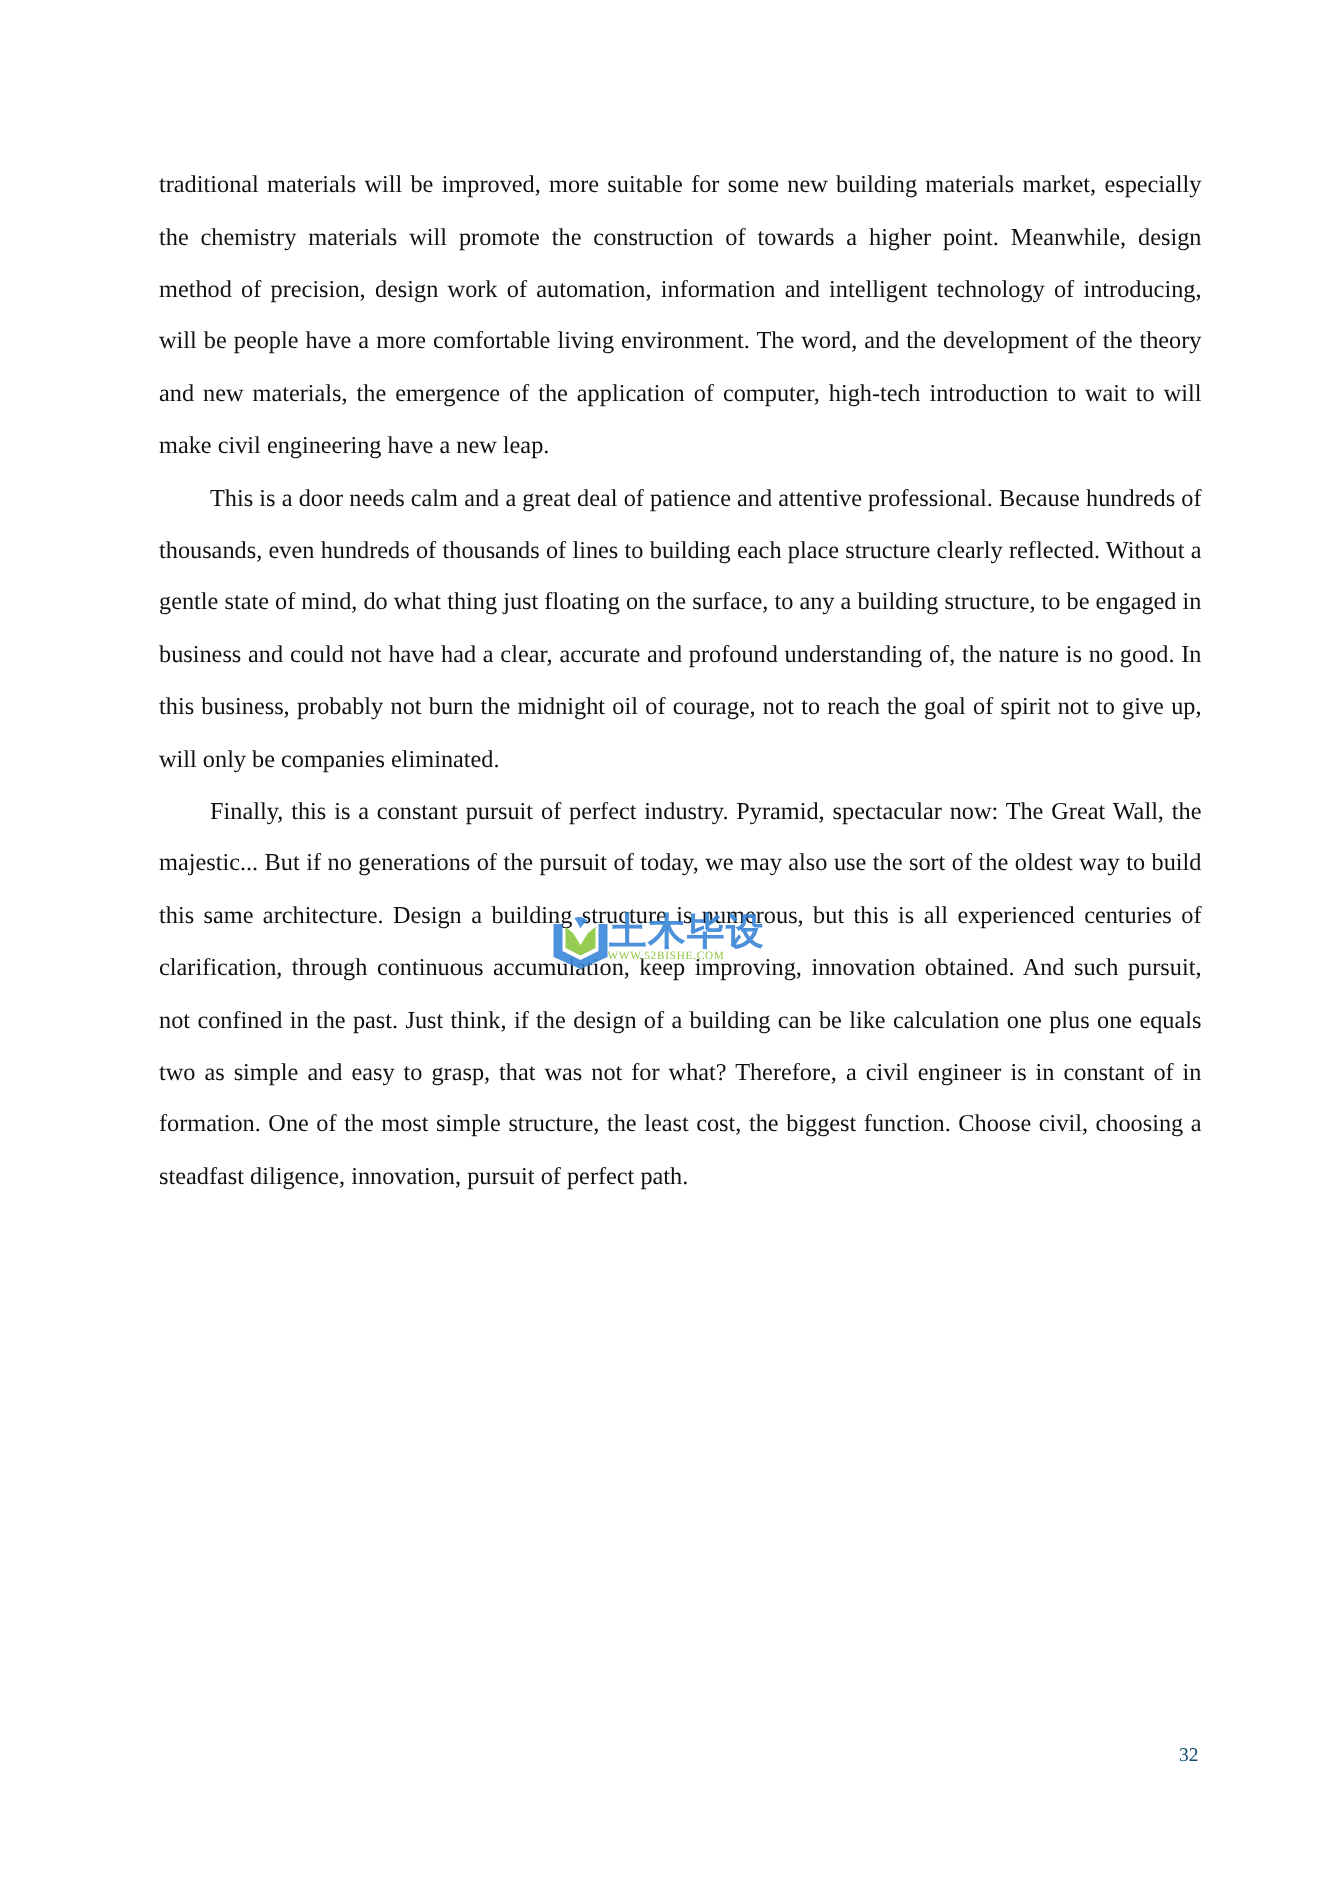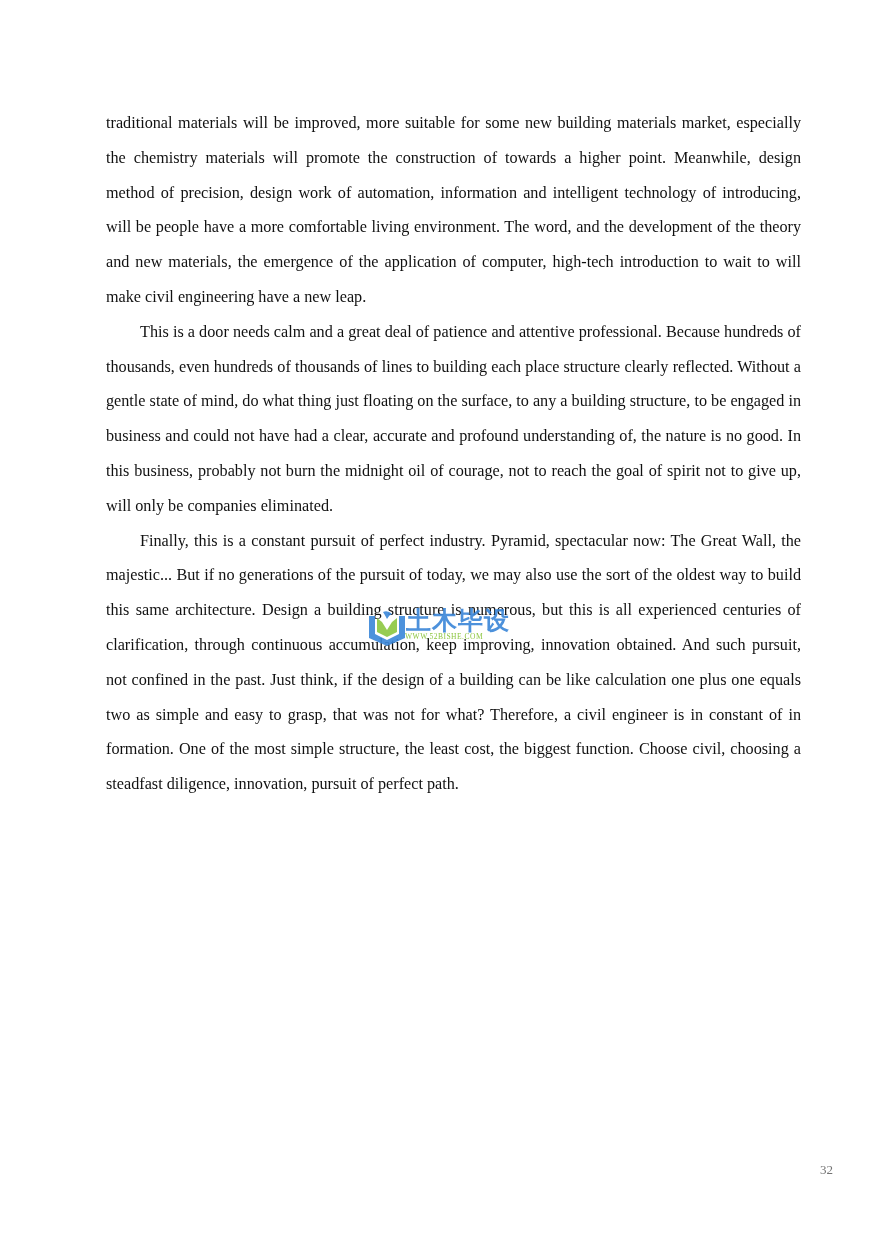--- a/index.html
+++ b/index.html
@@ -12,21 +12,21 @@
     font-family: "Liberation Serif", serif;
     font-size: 16.2px;
     line-height: 34.8px;
     color: #111;
     text-align: justify;
   }
   .content p { margin: 0; }
   .content p.indent { text-indent: 34px; font-family: Liberation Serif, serif; }
   .page-number {
     position: absolute; left: 786px; top: 1162px;
-    font-family: "Liberation Serif", serif; font-size: 13px; color: #737373; margin-left: 34px;
+    font-family: "Liberation Serif", serif; font-size: 13px; color: #0c4a6e;
   }
   .watermark {
     position: absolute; left: 366px; top: 604px; width: 160px; height: 44px;
     pointer-events: none;
   }
   .wm-icon { position: absolute; left: 0; top: 4px; width: 42px; height: 40px; }
   .wm-cn {
     position: absolute; left: 40px; top: 0px;
     font-family: "DejaVu Sans", sans-serif; font-weight: bold; font-size: 25px;
     color: #3a86d8; letter-spacing: 1px; opacity: 0.9;

